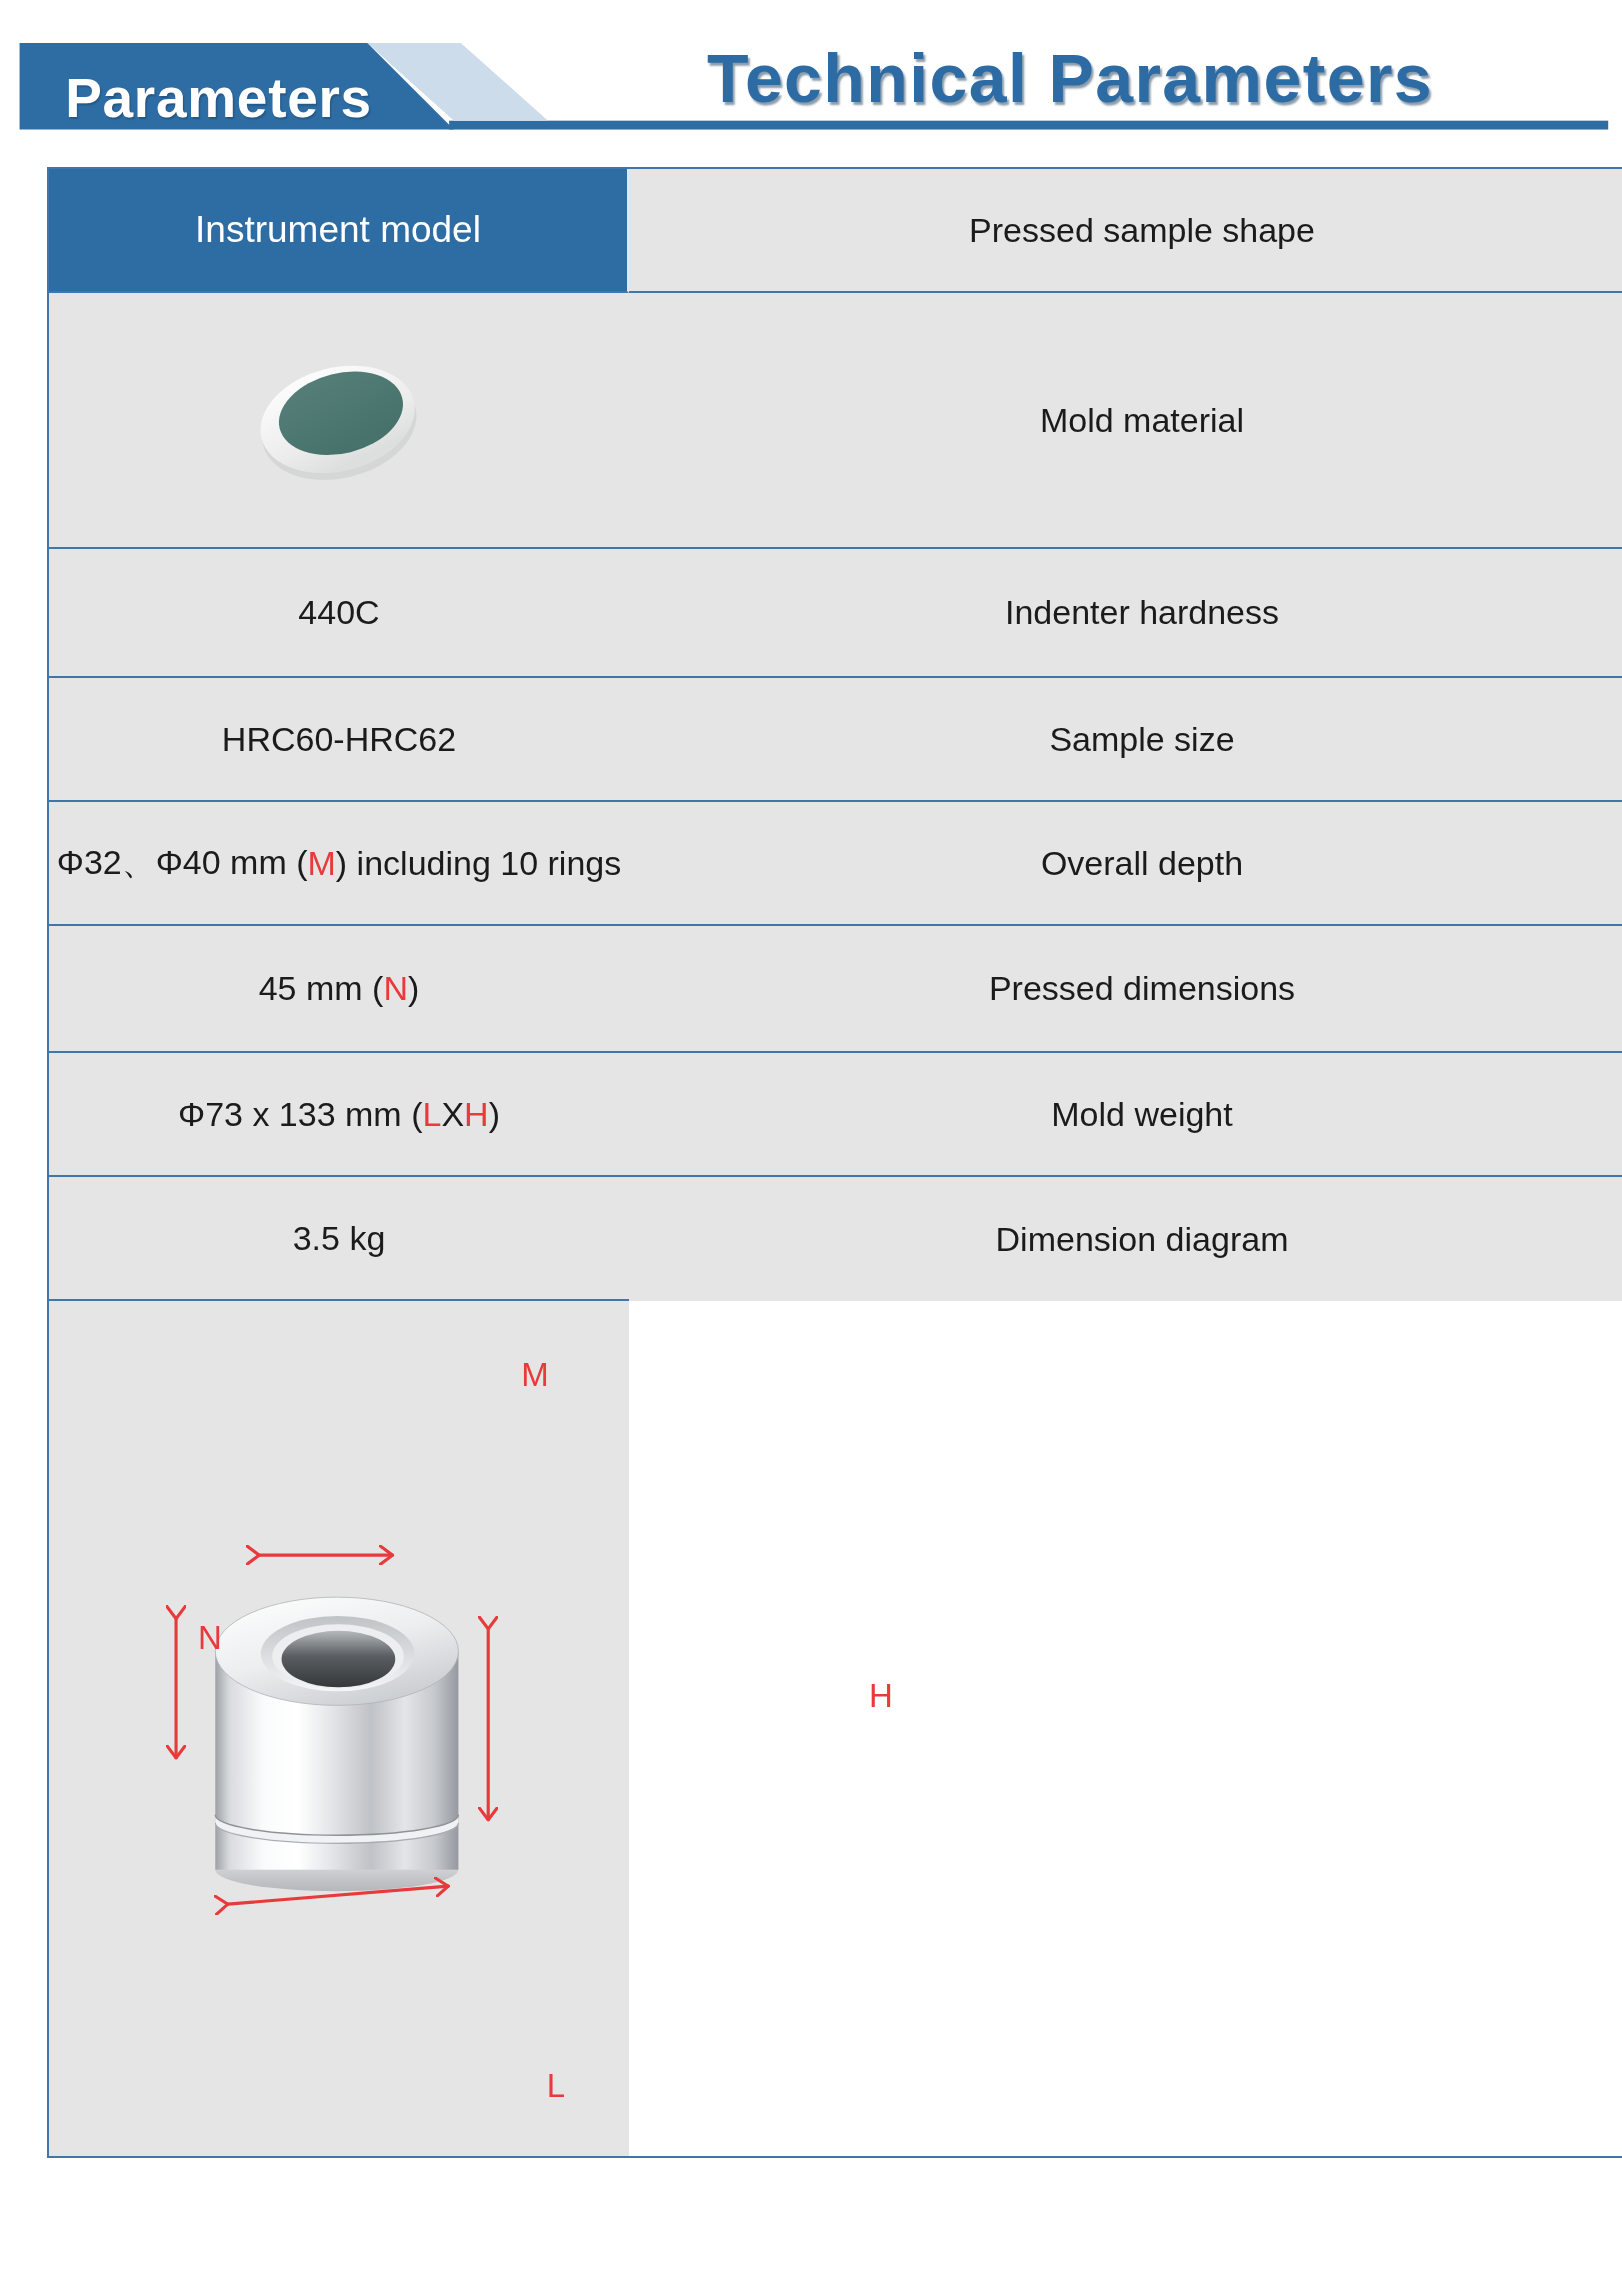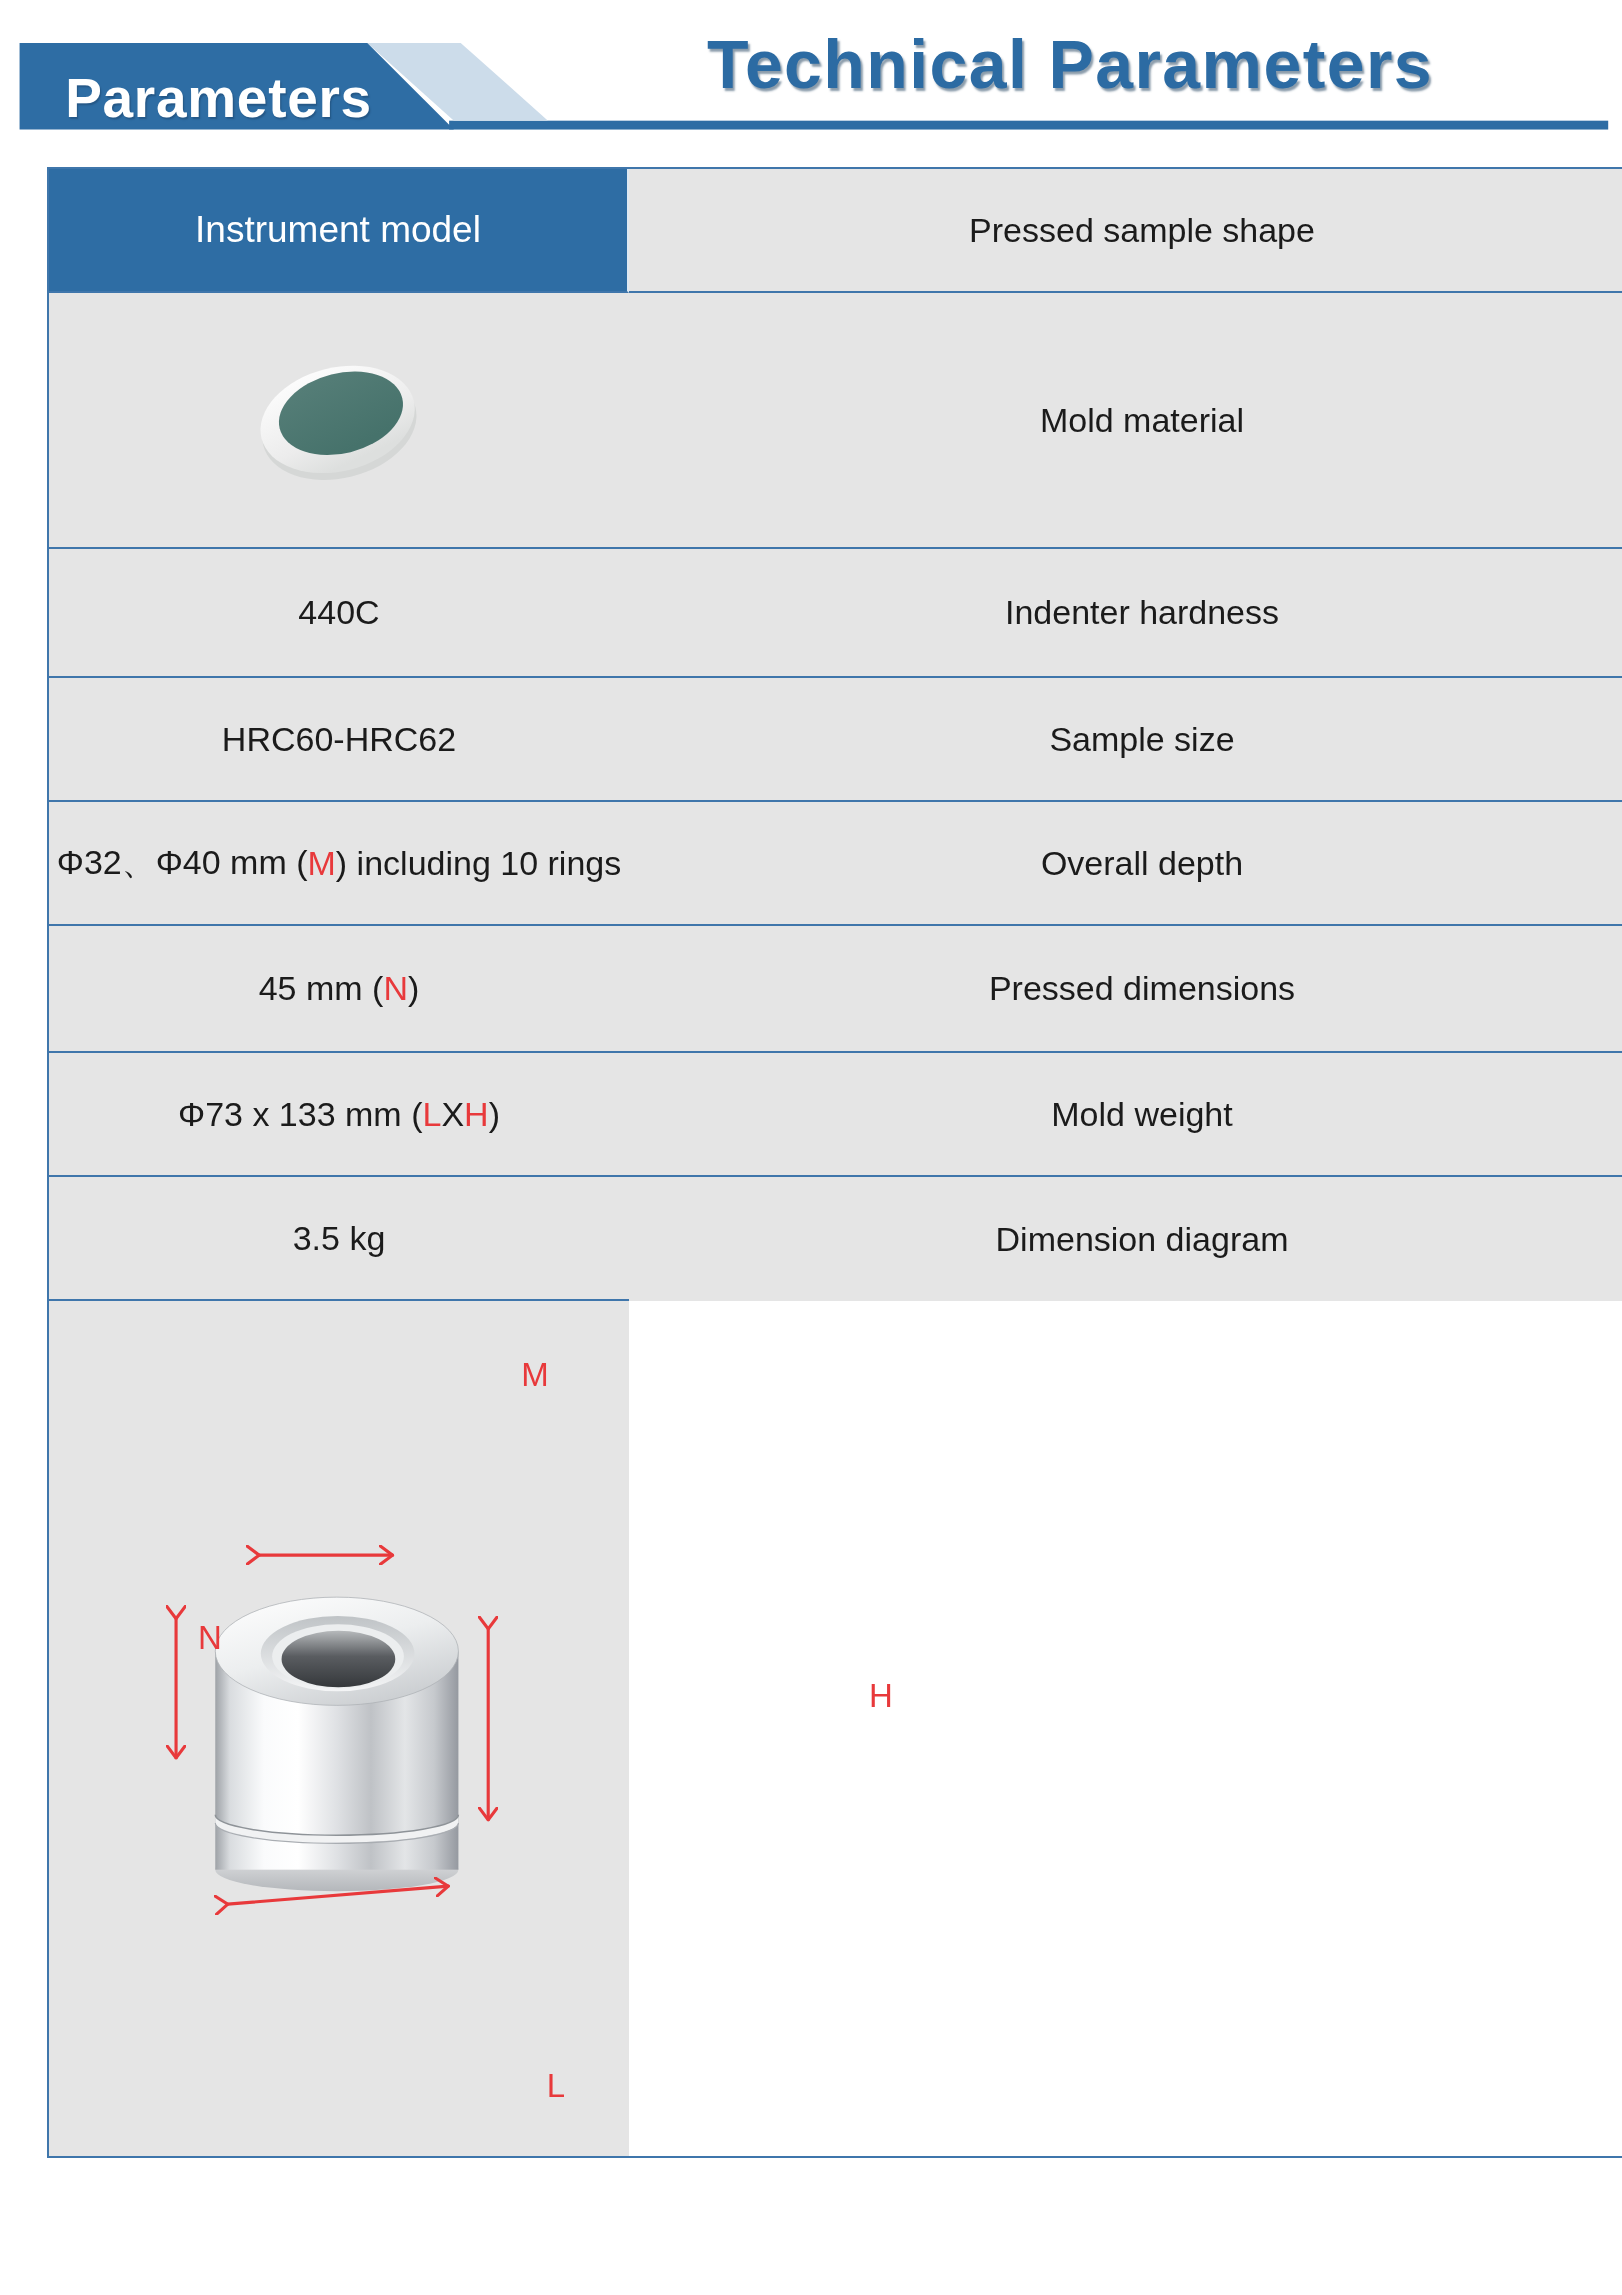--- a/index.html
+++ b/index.html
@@ -21,21 +21,21 @@
 
   
   .hdr-decor{position:absolute;left:0;top:0;width:1623px;height:150px;}
   .banner-label{
     position:absolute;left:68px;top:43px;height:109px;width:301px;
     display:flex;align-items:center;justify-content:center;
     color:#ffffff;font-size:55px;font-weight:bold;letter-spacing:0.7px;
     text-shadow:1.4px 2.1px 1.4px rgba(20,50,80,.35);
   }
   .page-title{
-    position:absolute;left:595px;top:19px;width:950px;height:89px;
+    position:absolute;left:595px;top:33px;width:950px;height:89px;
     display:flex;align-items:center;justify-content:center;
     color:#2c6ba3;font-size:68px;font-weight:bold;letter-spacing:1.4px;
     text-shadow:2.1px 3.4px 2.1px rgba(23,58,88,.5);
   }
 
   
   .spec-table{
     position:absolute;left:15px;top:167px;width:1612px;
     border:2.1px solid var(--border);
     display:grid;

